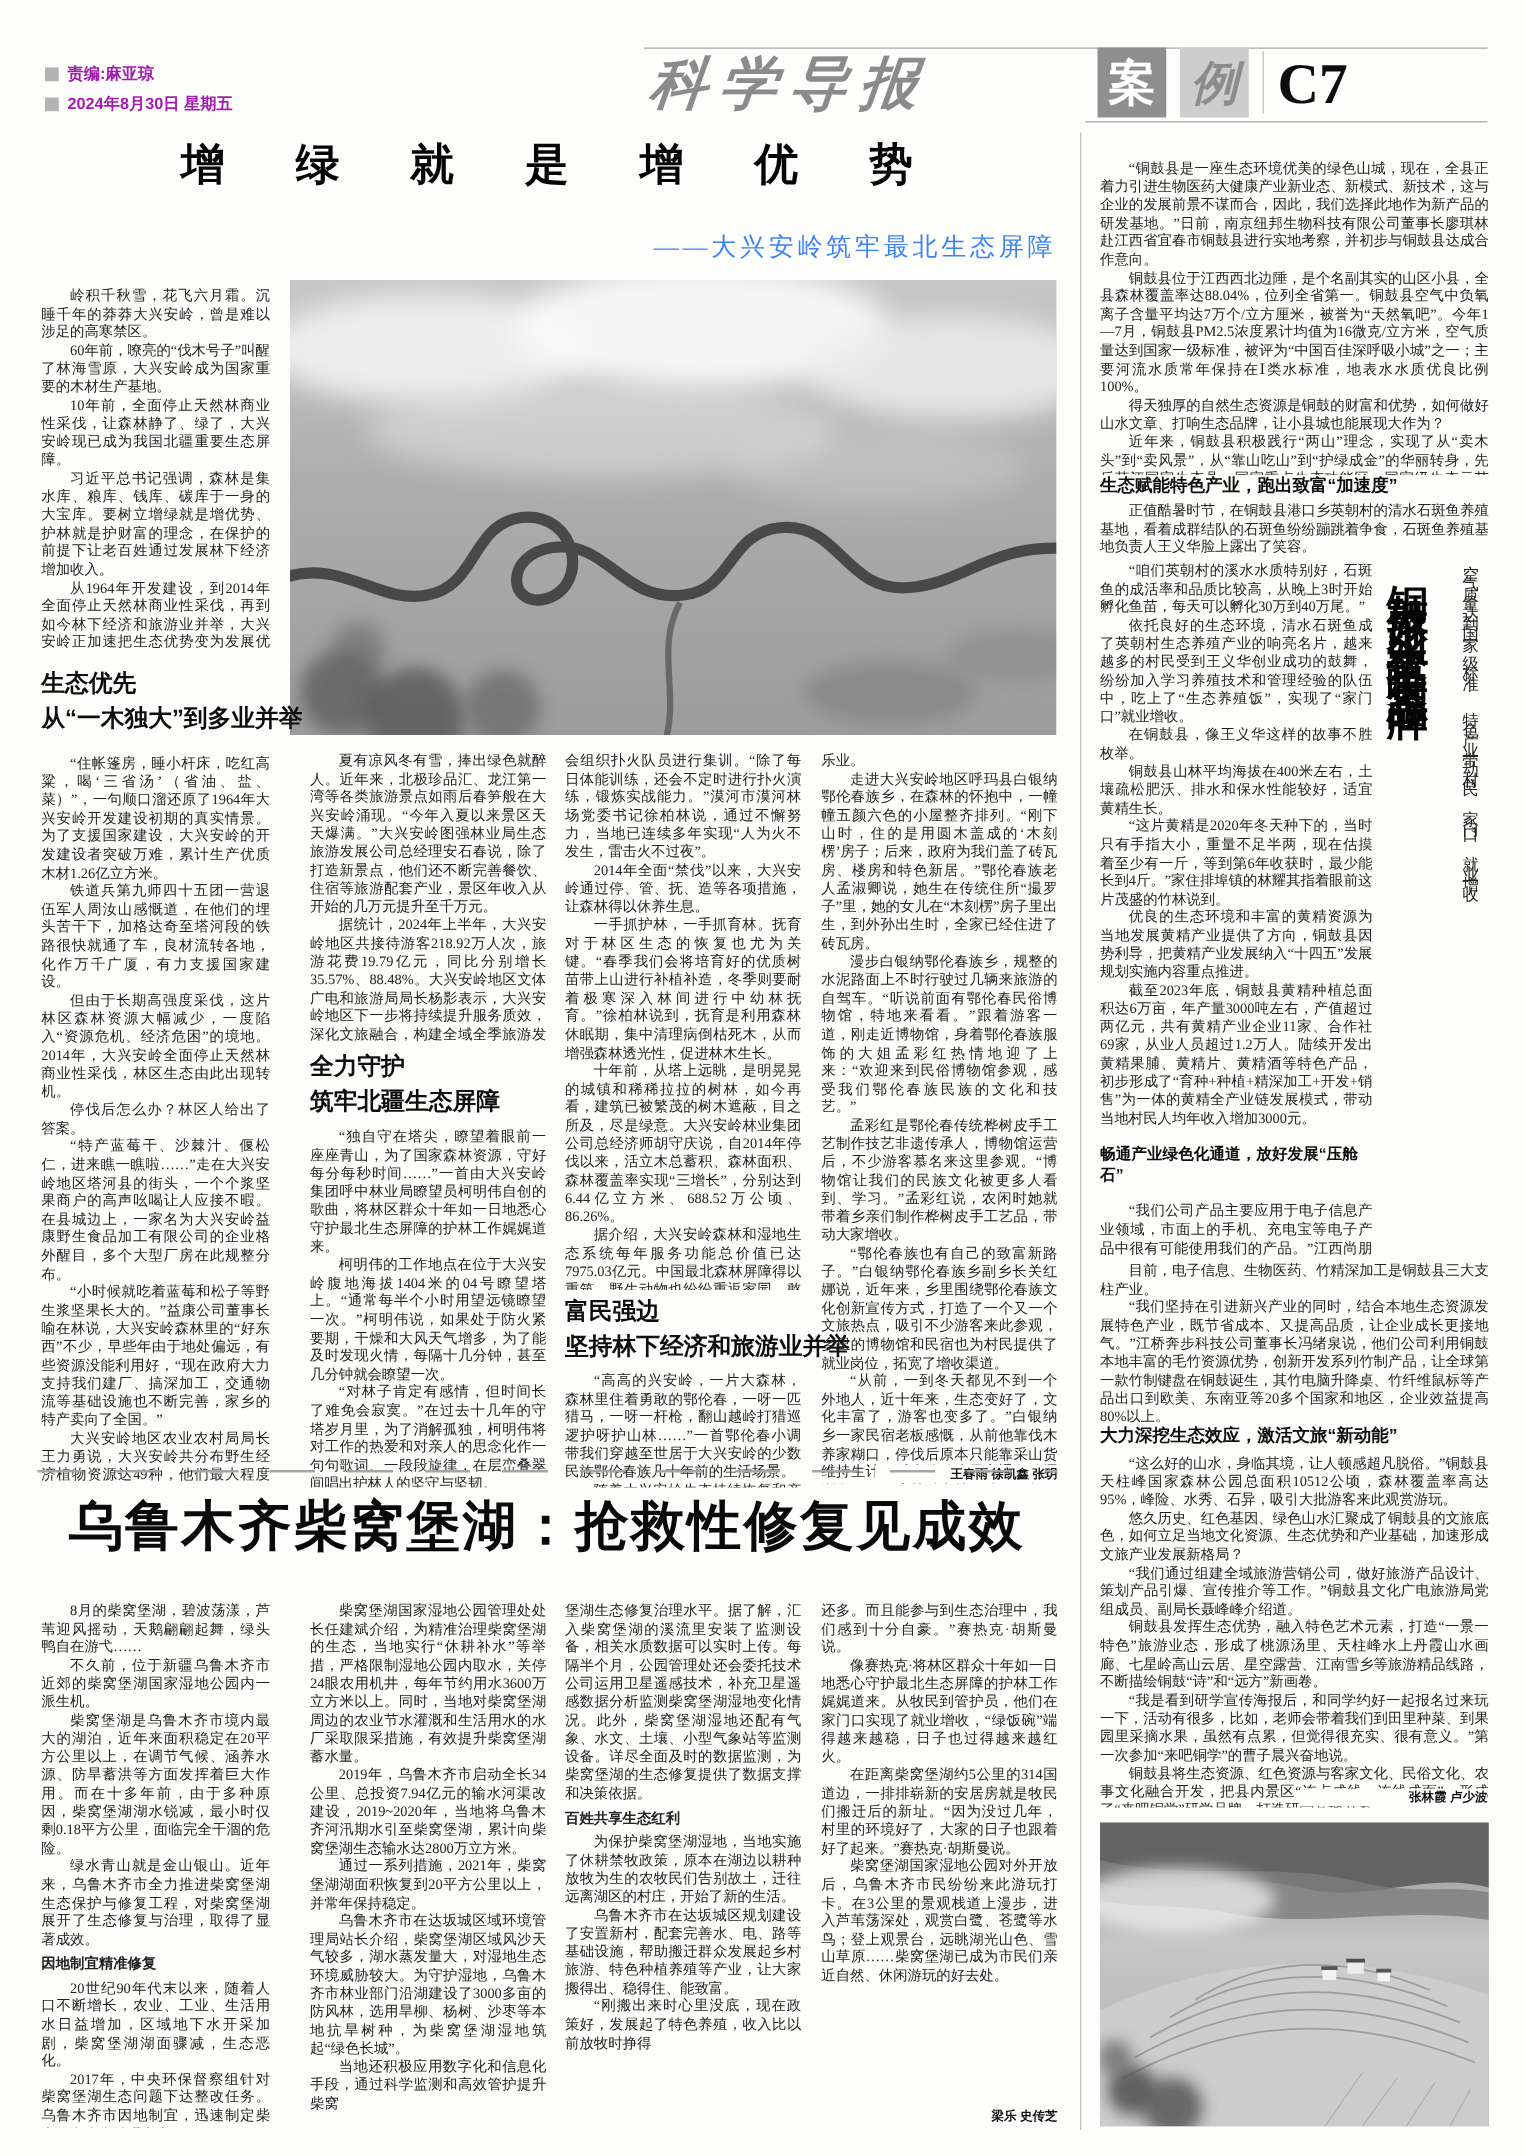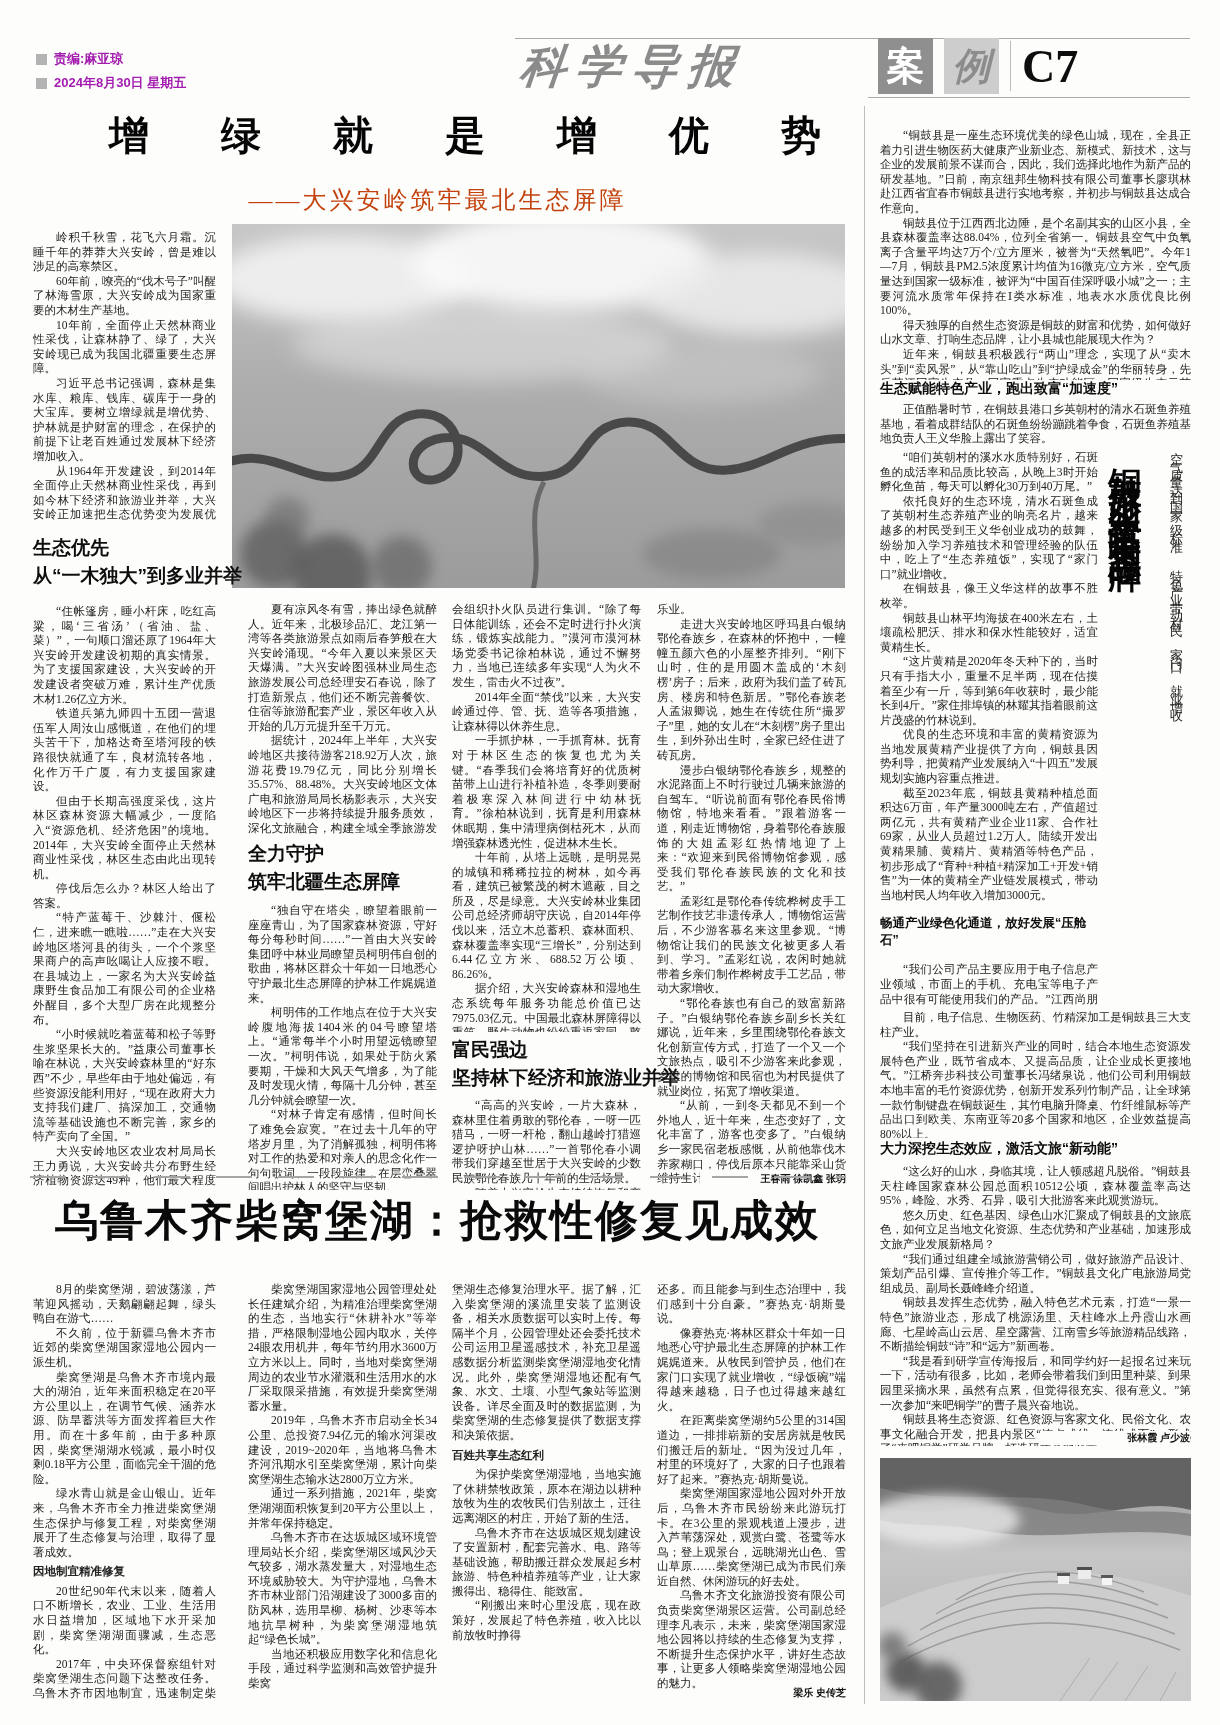--- a/index.html
+++ b/index.html
@@ -19,23 +19,23 @@
   .kicker-row{font-family:"Liberation Sans","DejaVu Sans",sans-serif;font-size:13px;color:#a21caf;display:flex;align-items:center;gap:7px;font-weight:bold;}
   .gray-sq{display:inline-block;width:11px;height:11px;background:#b3b3b3;}
   .masthead{font-family:"DejaVu Serif","Liberation Serif",serif;font-style:italic;font-weight:bold;
     font-size:46px;color:#8b8b8b;letter-spacing:10px;transform:skewX(-6deg);}
   .badge{width:55px;height:56px;display:inline-flex;align-items:center;justify-content:center;
     font-family:"Liberation Sans","DejaVu Sans",sans-serif;font-weight:bold;font-size:38px;}
   .badge-an{background:#8f8f8f;color:#fff;}
   .badge-li{background:#cdcdcd;color:#8c8c8c;font-family:"DejaVu Serif",serif;font-style:italic;}
   .pageno{font-family:"Liberation Serif",serif;font-weight:bold;font-size:46px;color:#0d0d0d;}
   
-  .main-headline{font-family:Liberation Mono, monospace;font-weight:900;
-    font-size:40px;letter-spacing:24px;color:#050505;text-align:right;white-space:nowrap;}
-  .main-subhead{font-size:24px;letter-spacing:3px;text-align:center;color:#c2410c;}
+  .main-headline{font-family:Liberation Serif, serif;font-weight:900;
+    font-size:35px;letter-spacing:24px;color:#050505;text-align:center;white-space:nowrap;}
+  .main-subhead{font-size:20px;letter-spacing:3px;text-align:right;color:#3b82f6;}
   .colhead{font-family:"Liberation Sans","DejaVu Sans",sans-serif;font-weight:bold;font-size:19px;line-height:28px;color:#0e0e0e;}
   .rsubhead{font-family:"Liberation Sans","DejaVu Sans",sans-serif;font-weight:bold;font-size:14px;color:#0e0e0e;white-space:nowrap;}
   .rsubhead.narrow{white-space:normal;font-size:12.5px;margin:13px 0;}
   .inline-head{font-family:"Liberation Sans","DejaVu Sans",sans-serif;font-weight:bold;font-size:12.5px;
     text-indent:0 !important;margin:5px 0 !important;line-height:16px;}
   .bylines{font-family:"Liberation Sans","DejaVu Sans",sans-serif;font-weight:bold;font-size:10px;text-align:right;color:#111;}
   .bottom-headline{font-family:"Liberation Serif","DejaVu Serif",serif;font-weight:900;
     font-size:43px;letter-spacing:2px;color:#0a0a0a;text-align:center;white-space:nowrap;}
   
   .vstrip{display:flex;flex-direction:row;justify-content:space-between;}
@@ -288,15 +288,14 @@
       <p>乌鲁木齐市在达坂城区规划建设了安置新村，配套完善水、电、路等基础设施，帮助搬迁群众发展起乡村旅游、特色种植养殖等产业，让大家搬得出、稳得住、能致富。</p>
       <p>“刚搬出来时心里没底，现在政策好，发展起了特色养殖，收入比以前放牧时挣得</p>
     </div>
 </div>
 
 <div class="abs body-text clip" style="left:657px;top:1282px;width:189px;height:420px;">
     <p class="cont">还多。而且能参与到生态治理中，我们感到十分自豪。”赛热克·胡斯曼说。</p>
     <p>像赛热克·将林区群众十年如一日地悉心守护最北生态屏障的护林工作娓娓道来。从牧民到管护员，他们在家门口实现了就业增收，“绿饭碗”端得越来越稳，日子也过得越来越红火。</p>
     <p>在距离柴窝堡湖约5公里的314国道边，一排排崭新的安居房就是牧民们搬迁后的新址。“因为没过几年，村里的环境好了，大家的日子也跟着好了起来。”赛热克·胡斯曼说。</p>
     <p>柴窝堡湖国家湿地公园对外开放后，乌鲁木齐市民纷纷来此游玩打卡。在3公里的景观栈道上漫步，进入芦苇荡深处，观赏白鹭、苍鹭等水鸟；登上观景台，远眺湖光山色、雪山草原……柴窝堡湖已成为市民们亲近自然、休闲游玩的好去处。</p>
-    <p>乌鲁木齐文化旅游投资有限公司负责柴窝堡湖景区运营。公司副总经理李凡表示，未来，柴窝堡湖国家湿地公园将以持续的生态修复为支撑，不断提升生态保护水平，讲好生态故事，让更多人领略柴窝堡湖湿地公园的魅力。</p>
   </div>
 <div class="abs bylines" style="left:716px;top:1686px;width:130px;background:#fdfdfb;">梁乐 史传芝</div>
 
 </body></html>

